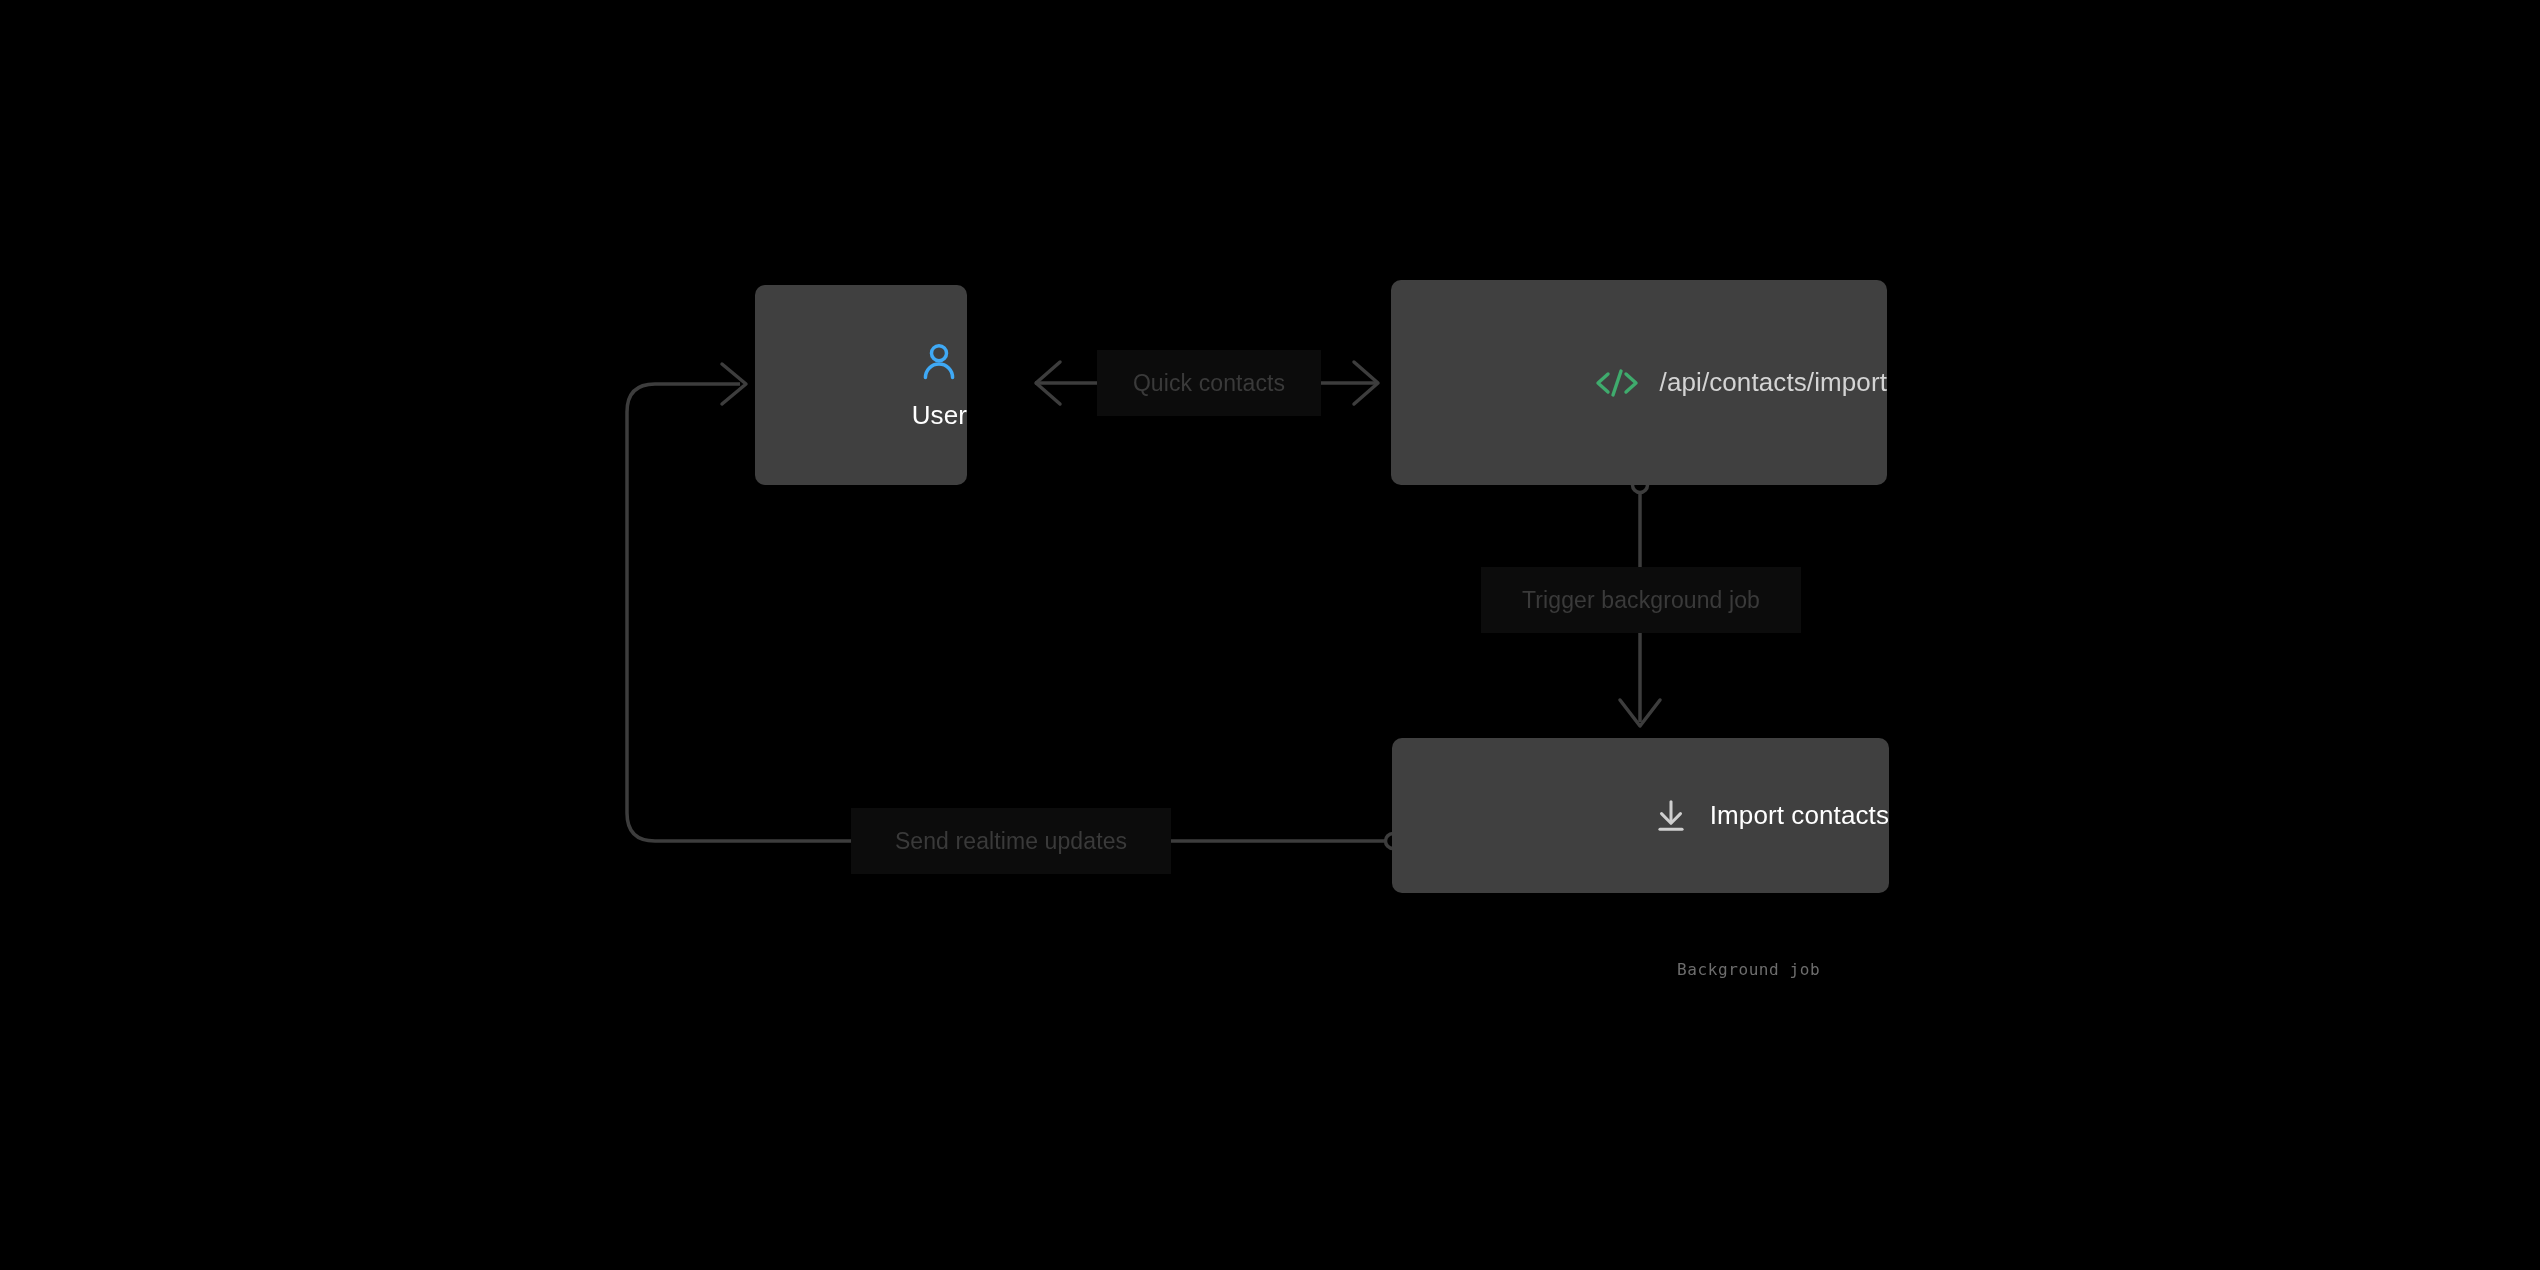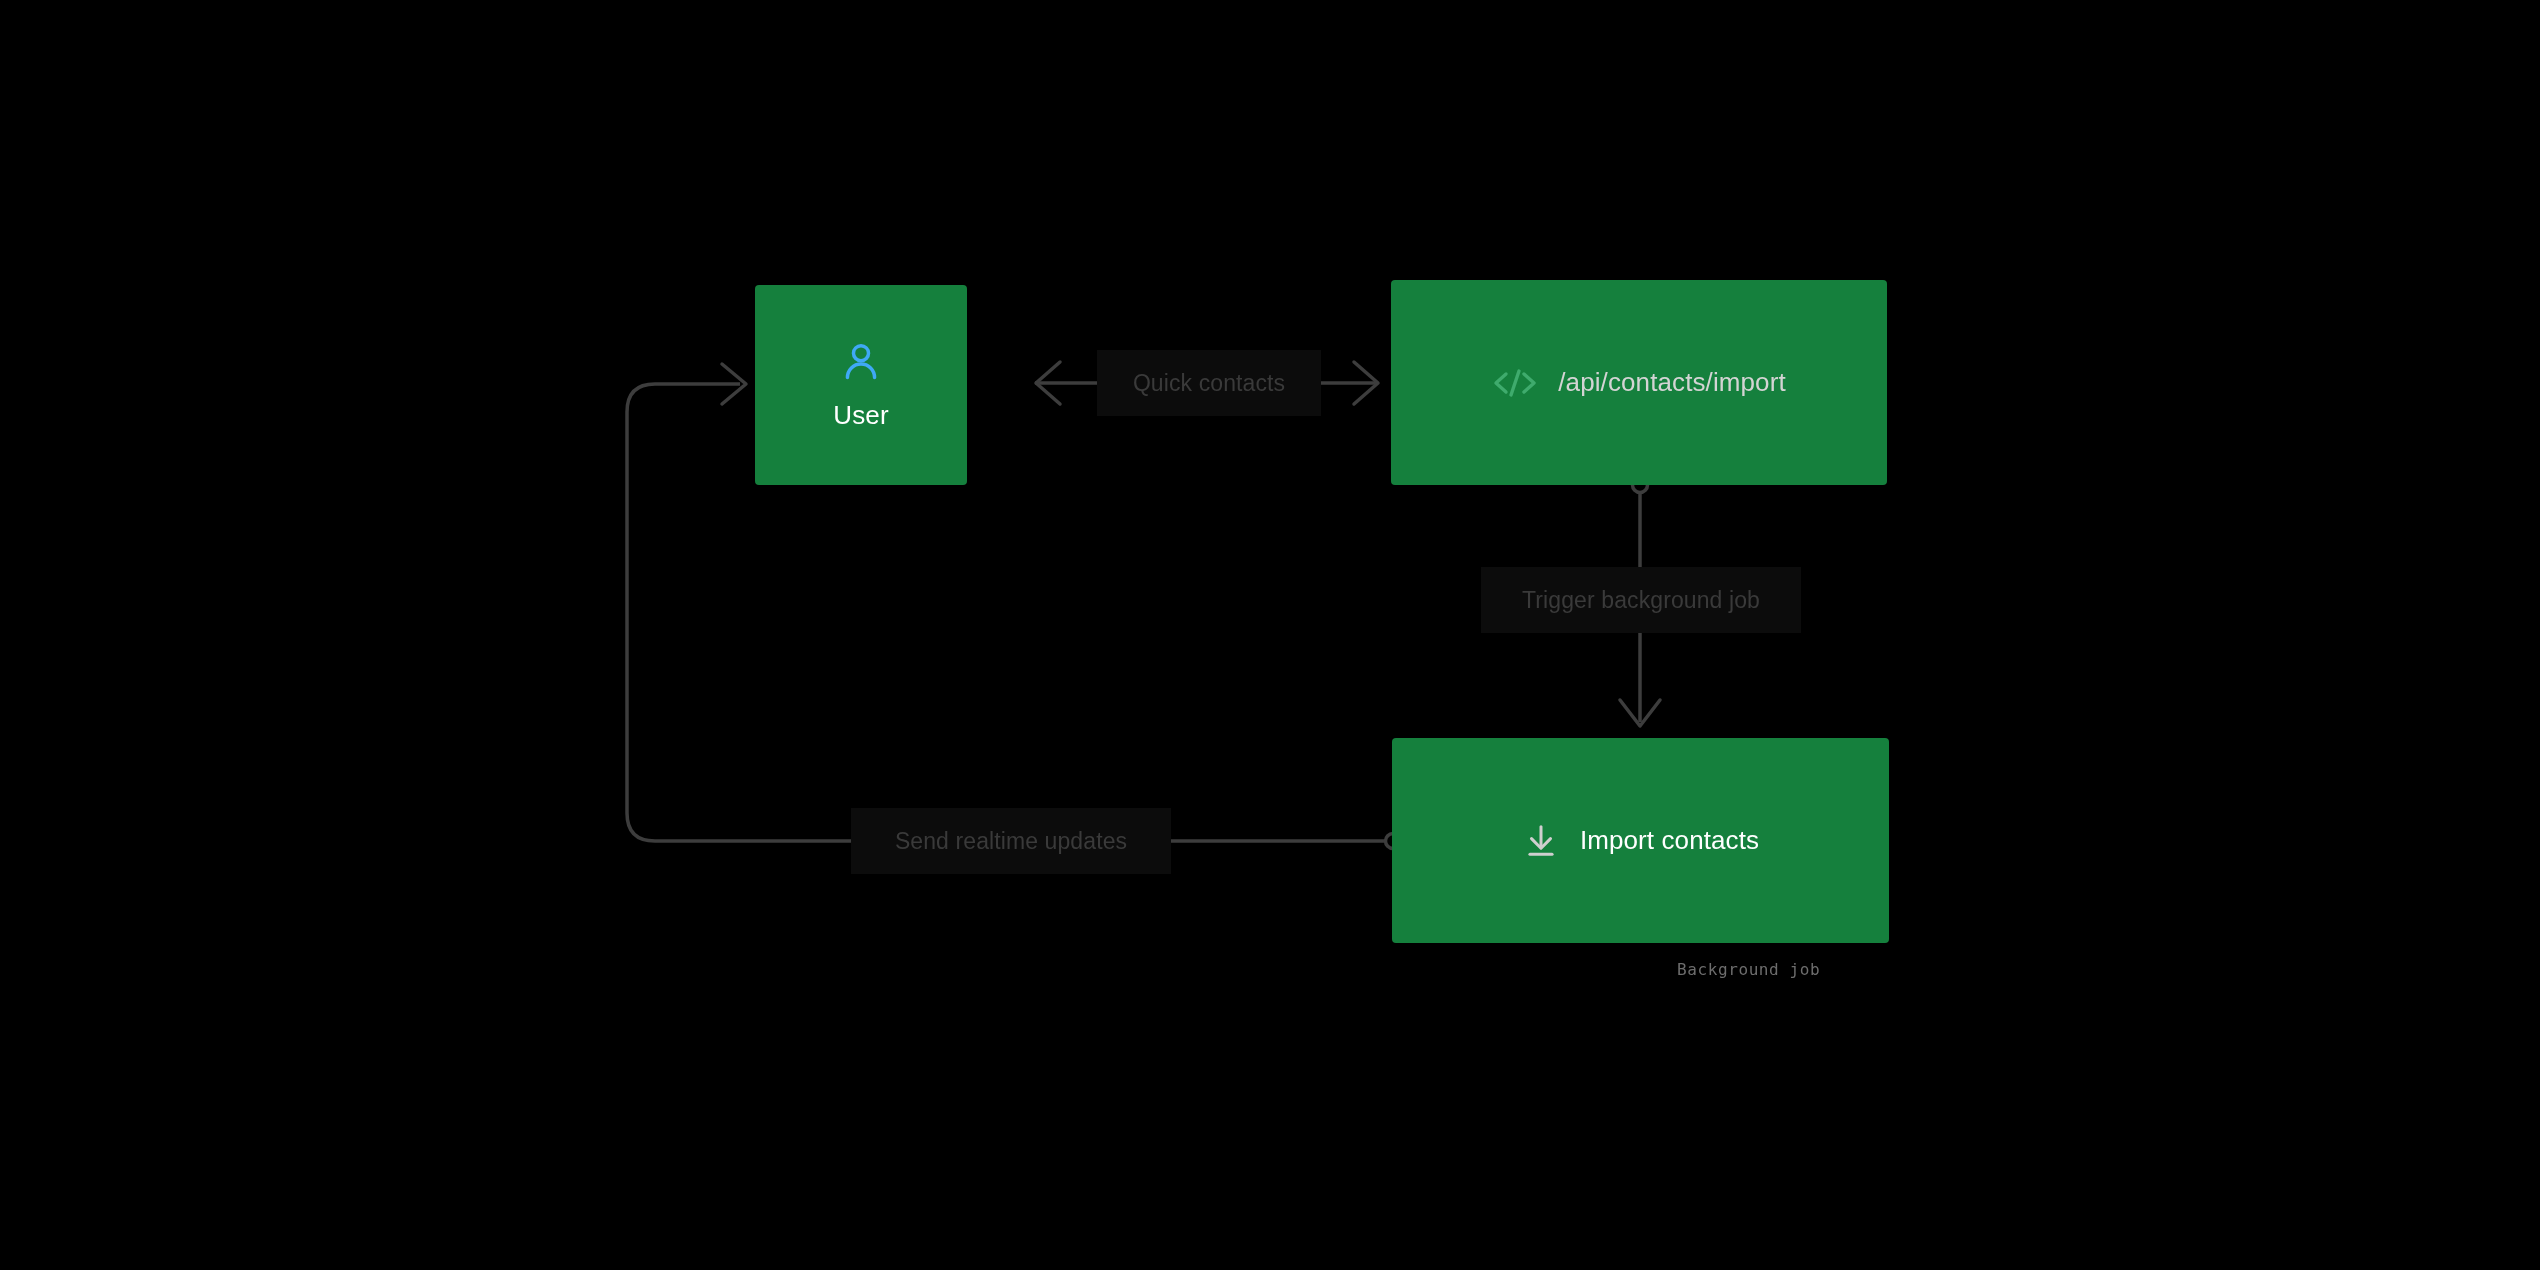--- a/index.html
+++ b/index.html
@@ -30,25 +30,25 @@
     top: 0;
     width: 2540px;
     height: 1270px;
     pointer-events: none;
   }
 
   
   .node {
     position: absolute;
     box-sizing: border-box;
-    background: #15803d;
-    border-radius: 4px;
-    display: flex;
-    align-items: center;
-    justify-content: center;
+    background: #404040;
+    border-radius: 10px;
+    display: flex;
+    align-items: center;
+    justify-content: flex-end;
   }
 
   .node-inner {
     display: flex;
     flex-direction: column;
     align-items: center;
     justify-content: center;
   }
 
   .node-row {
@@ -70,21 +70,21 @@
     left: 1391px;
     top: 280px;
     width: 496px;
     height: 205px;
   }
 
   #node-job {
     left: 1392px;
     top: 738px;
     width: 497px;
-    height: 205px;
+    height: 155px;
   }
 
   .node-label {
     font-size: 26px;
     letter-spacing: 0.1px;
     white-space: nowrap;
   }
 
   .label-white  { color: #ffffff; }
   .label-dim    { color: #d4d4d4; }

